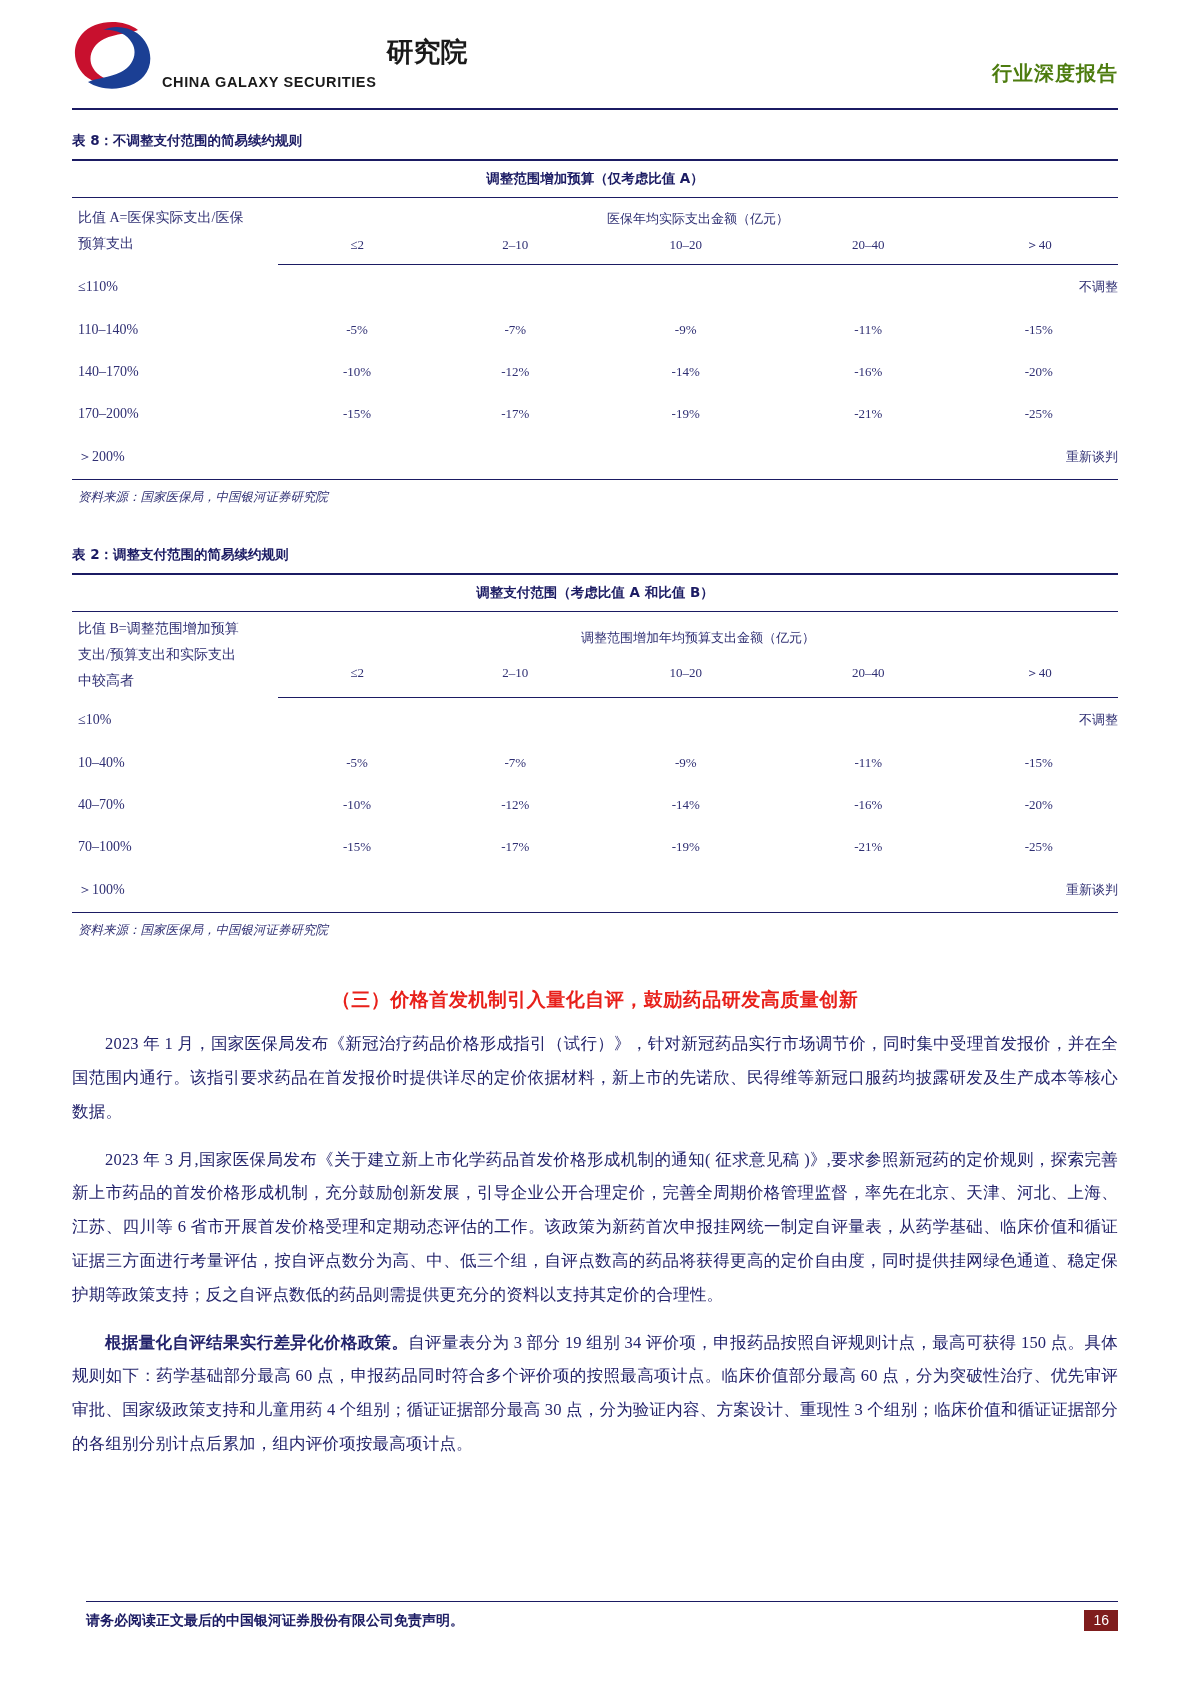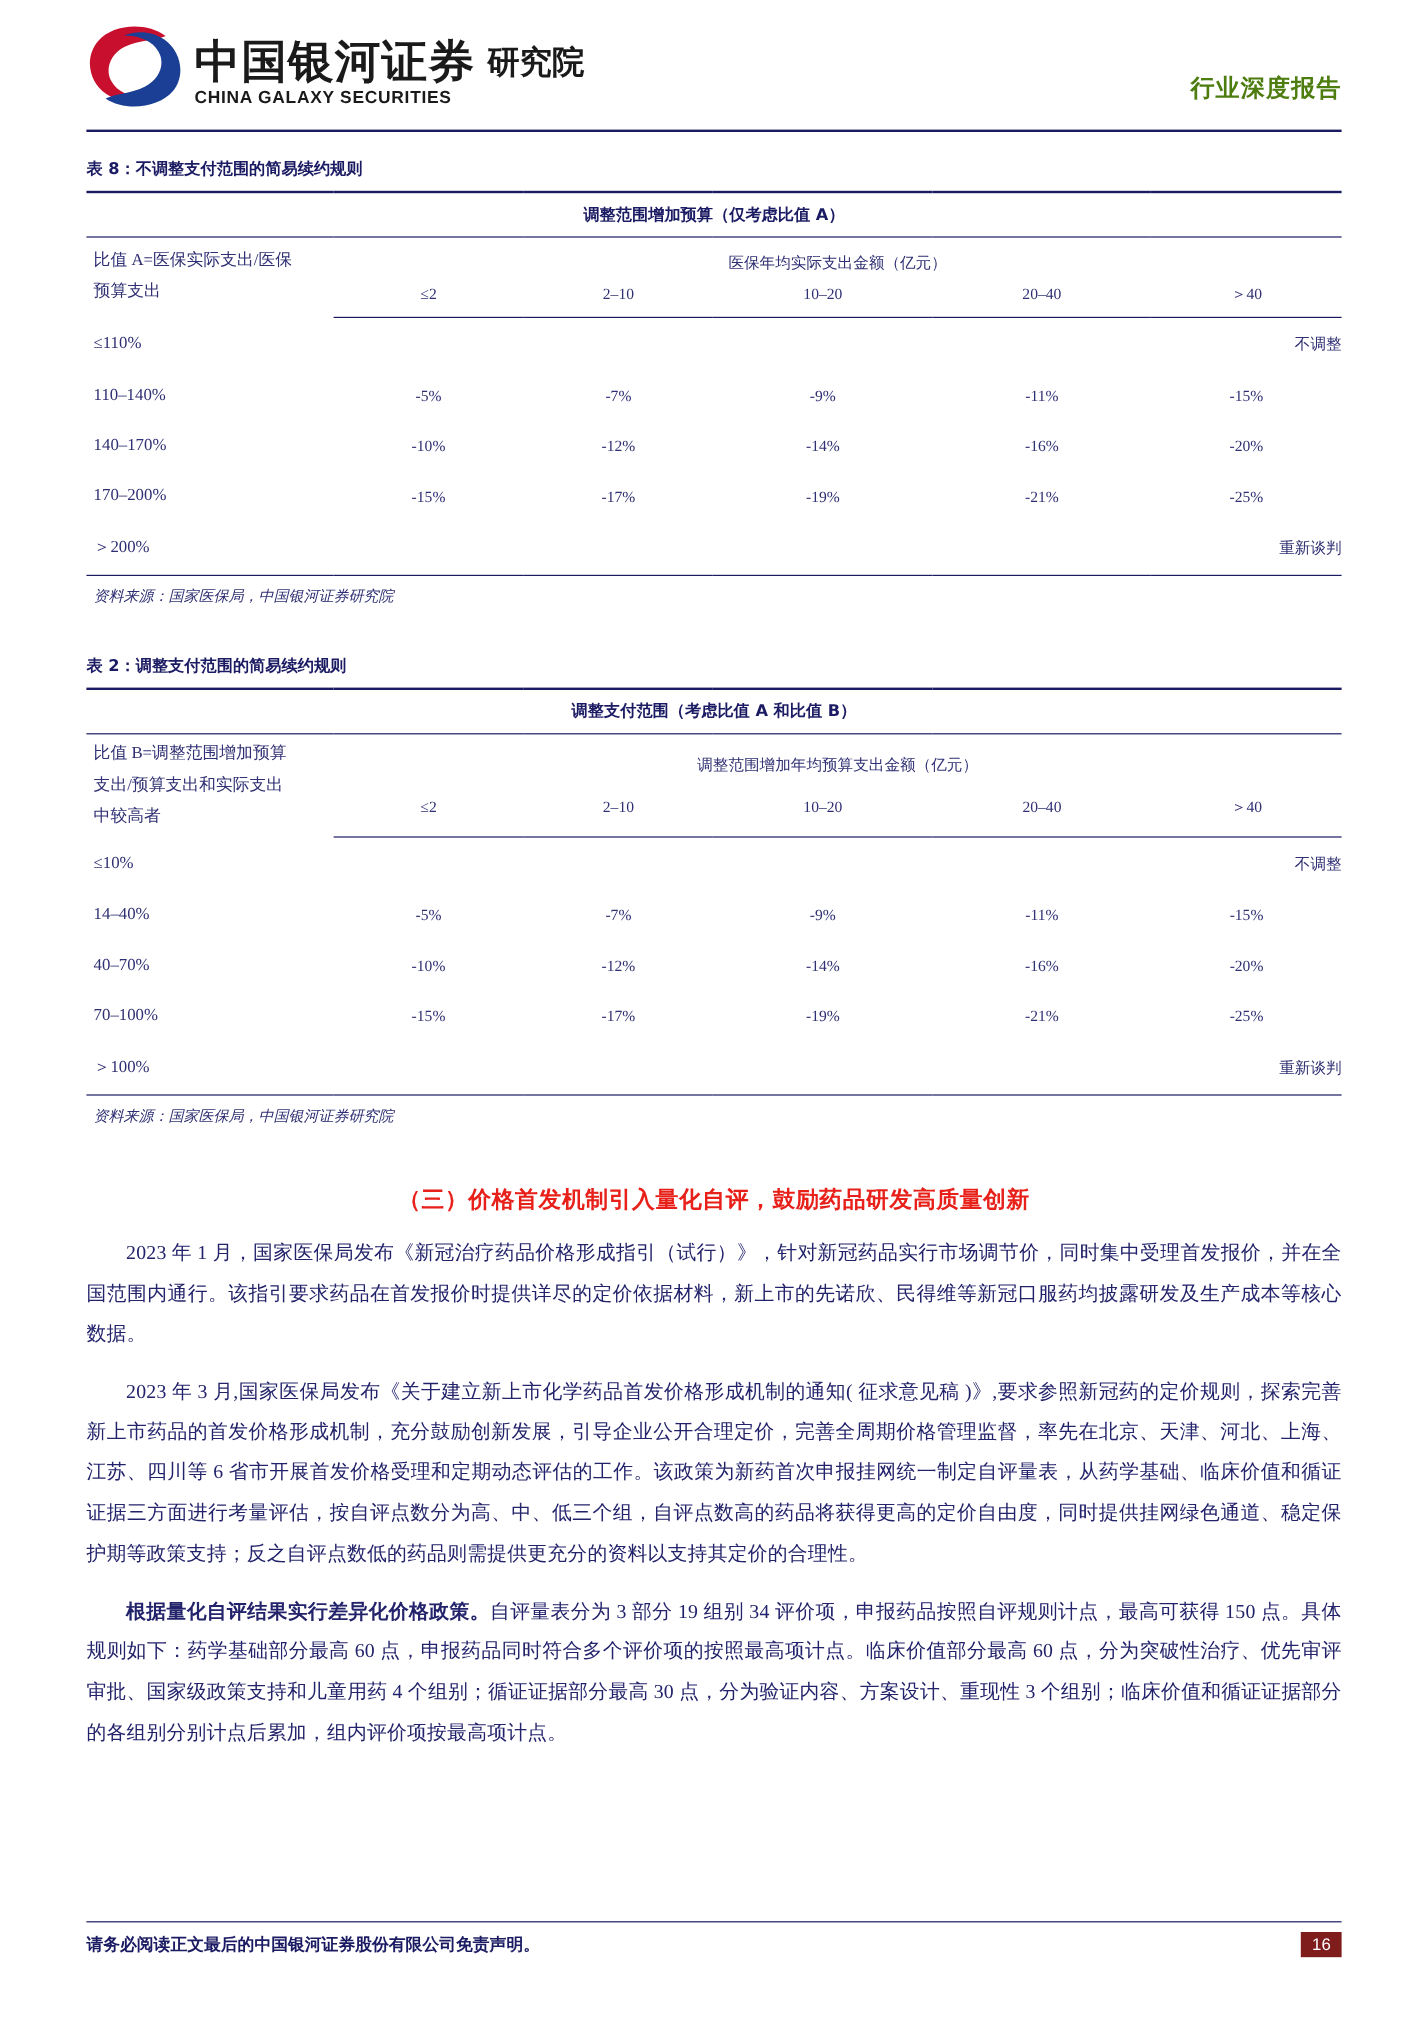--- a/index.html
+++ b/index.html
@@ -180,21 +180,21 @@
     text-justify: inter-ideograph;
     margin: 14px 0 0 0;
     text-indent: 2em;
     letter-spacing: 0.2px;
   }
   p.body b { font-weight: bold; }
 
   
   .footer {
     position: absolute;
-    left: 72px;
+    left: 86px;
     right: 72px;
     bottom: 52px;
   }
   .footer-rule {
     border-top: 1.6px solid #1b1b63;
     margin-bottom: 8px;
   }
   .footer-inner {
     display: flex;
     align-items: center;
@@ -224,21 +224,20 @@
 
   <div class="header">
     <div class="logo-wrap">
       <div class="logo-mark">
         <svg width="82" height="72" viewBox="0 0 82 72" xmlns="http://www.w3.org/2000/svg">
           <path d="M66 10 C50 -2 22 0 10 14 C-2 28 2 48 16 58 C26 65 40 66 50 61 C38 62 26 57 21 48 C15 38 20 25 32 19 C44 13 58 14 66 10 Z" fill="#c8102e"></path>
           <path d="M16 62 C32 73 60 70 72 56 C83 43 79 23 65 13 C55 6 41 5 31 10 C43 9 55 14 60 23 C66 33 61 46 49 52 C37 58 24 58 16 62 Z" fill="#1b3f94"></path>
         </svg>
       </div>
       <div class="logo-textblock">
-        <div class="logo-cn">中国银河证券</div>
         <div class="logo-en">CHINA GALAXY SECURITIES</div>
       </div>
       <div class="logo-suffix">研究院</div>
     </div>
     <div class="header-right">行业深度报告</div>
     <div class="header-rule"></div>
   </div>
 
   <div class="table-block">
     <div class="table-caption">表 8：不调整支付范围的简易续约规则</div>
@@ -314,21 +313,21 @@
         <td class="colhead">2–10</td>
         <td class="colhead">10–20</td>
         <td class="colhead">20–40</td>
         <td class="colhead">＞40</td>
       </tr>
       <tr>
         <td class="rowlabel">≤10%</td>
         <td class="merged" colspan="5">不调整</td>
       </tr>
       <tr>
-        <td class="rowlabel">14–40%</td>
+        <td class="rowlabel">10–40%</td>
         <td class="datacell">-5%</td>
         <td class="datacell">-7%</td>
         <td class="datacell">-9%</td>
         <td class="datacell">-11%</td>
         <td class="datacell">-15%</td>
       </tr>
       <tr>
         <td class="rowlabel">40–70%</td>
         <td class="datacell">-10%</td>
         <td class="datacell">-12%</td>

